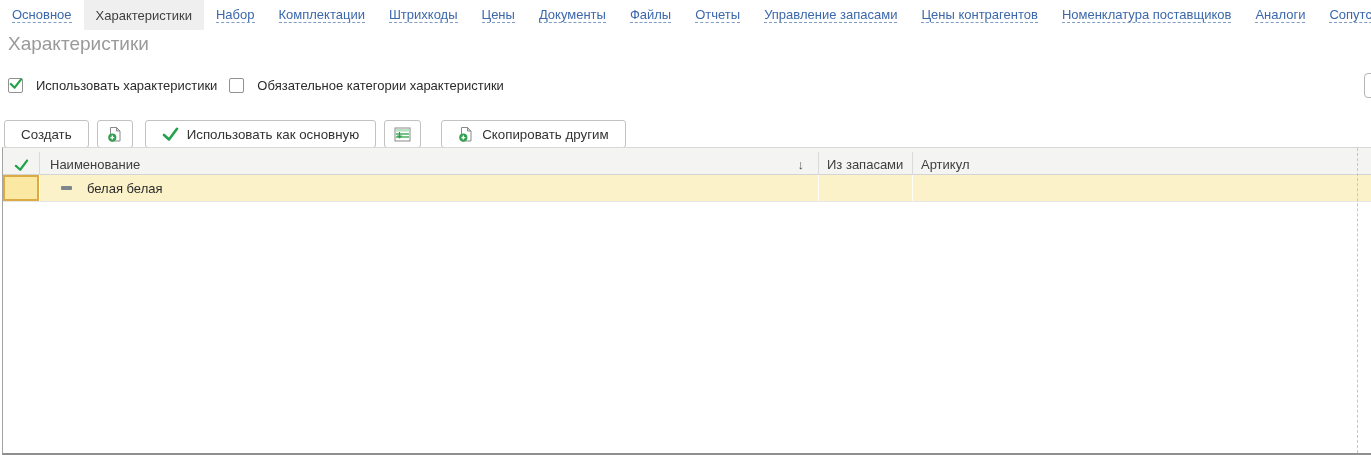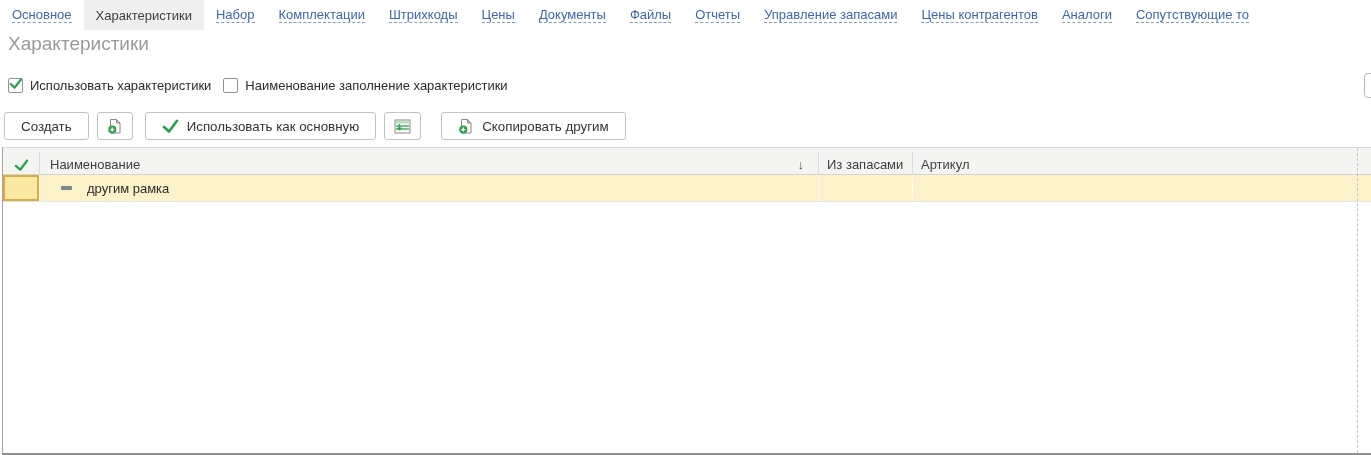--- a/index.html
+++ b/index.html
@@ -27,32 +27,32 @@
   
   .page-title{
     position:absolute;top:33px;left:8px;
     font-size:19px;color:#9a9a9a;
   }
   
   .checkbox-row{
     position:absolute;top:75px;left:8px;height:20px;
     display:flex;align-items:center;gap:12px;
   }
-  .checkbox-item{display:flex;align-items:center;gap:7px;cursor:pointer;}
+  .checkbox-item{display:flex;align-items:center;gap:13px;cursor:pointer;}
   .checkbox-box{
     width:15px;height:15px;background:#fff;border:1px solid #919191;
     border-radius:2px;display:flex;align-items:center;justify-content:center;
     box-sizing:border-box;flex:0 0 auto;
   }
   .checkbox-box svg{display:none;margin-top:-3px;}
   .checkbox-box.checked svg{display:block;}
   .checkbox-label{color:#2b2b2b;}
   
   .toolbar{
-    position:absolute;top:112px;left:4px;height:28px;
+    position:absolute;top:120px;left:4px;height:28px;
     display:flex;align-items:stretch;
   }
   .btn{
     display:inline-flex;align-items:center;gap:8px;
     background:#ffffff;border:1px solid #c2c2c2;border-radius:3px;
     padding:0 16px;color:#333;cursor:pointer;box-sizing:border-box;
   }
   .btn.icon-only{padding:0 9px;}
   .sep8{width:8px;flex:0 0 auto;}
   .sep12{width:12px;flex:0 0 auto;}
@@ -131,20 +131,23 @@
   <div class="tab">
       <span class="tab-label">Отчеты</span>
     </div>
   <div class="tab">
       <span class="tab-label">Управление запасами</span>
     </div>
   <div class="tab">
       <span class="tab-label">Цены контрагентов</span>
     </div>
   <div class="tab">
+      <span class="tab-label">Номенклатура поставщиков</span>
+    </div>
+  <div class="tab">
       <span class="tab-label">Аналоги</span>
     </div>
   <div class="tab">
       <span class="tab-label">Сопутствующие то</span>
     </div>
 </div>
 
 <div class="page-title">Характеристики</div>
 
 <div class="checkbox-row">
@@ -153,21 +156,21 @@
       <svg width="14" height="13" viewBox="0 0 14 13">
           <path d="M2 7 L6 11 L13 2" stroke="#23a24d" stroke-width="2.4" fill="none" stroke-linecap="round" stroke-linejoin="round"></path>
         </svg>
     </span>
     <span class="checkbox-label">Использовать характеристики</span>
   </div>
   <div class="checkbox-item">
     <span class="checkbox-box">
       
     </span>
-    <span class="checkbox-label">Наименование заполнение характеристики</span>
+    <span class="checkbox-label">Обязательное категории характеристики</span>
   </div>
 </div>
 
 <div class="toolbar">
   <button class="btn">
     <span>Создать</span>
   </button>
   <span class="sep8"></span>
   <button class="btn icon-only">
     <span class="icon">
@@ -230,21 +233,21 @@
     </div>
     <div class="cell col-art">
       <span>Артикул</span>
     </div>
   </div>
 
   <div class="grid-row">
     <div class="cell col-check"></div>
     <div class="cell col-name" style="padding-left:0;">
       <span class="row-marker"></span>
-      <span class="row-name-text">другим рамка</span>
+      <span class="row-name-text">белая белая</span>
     </div>
     <div class="cell col-cat"></div>
     <div class="cell col-art"></div>
   </div>
 
   <div class="col-end-dash"></div>
 </div>
 
 <div class="edge-button"></div>
 

